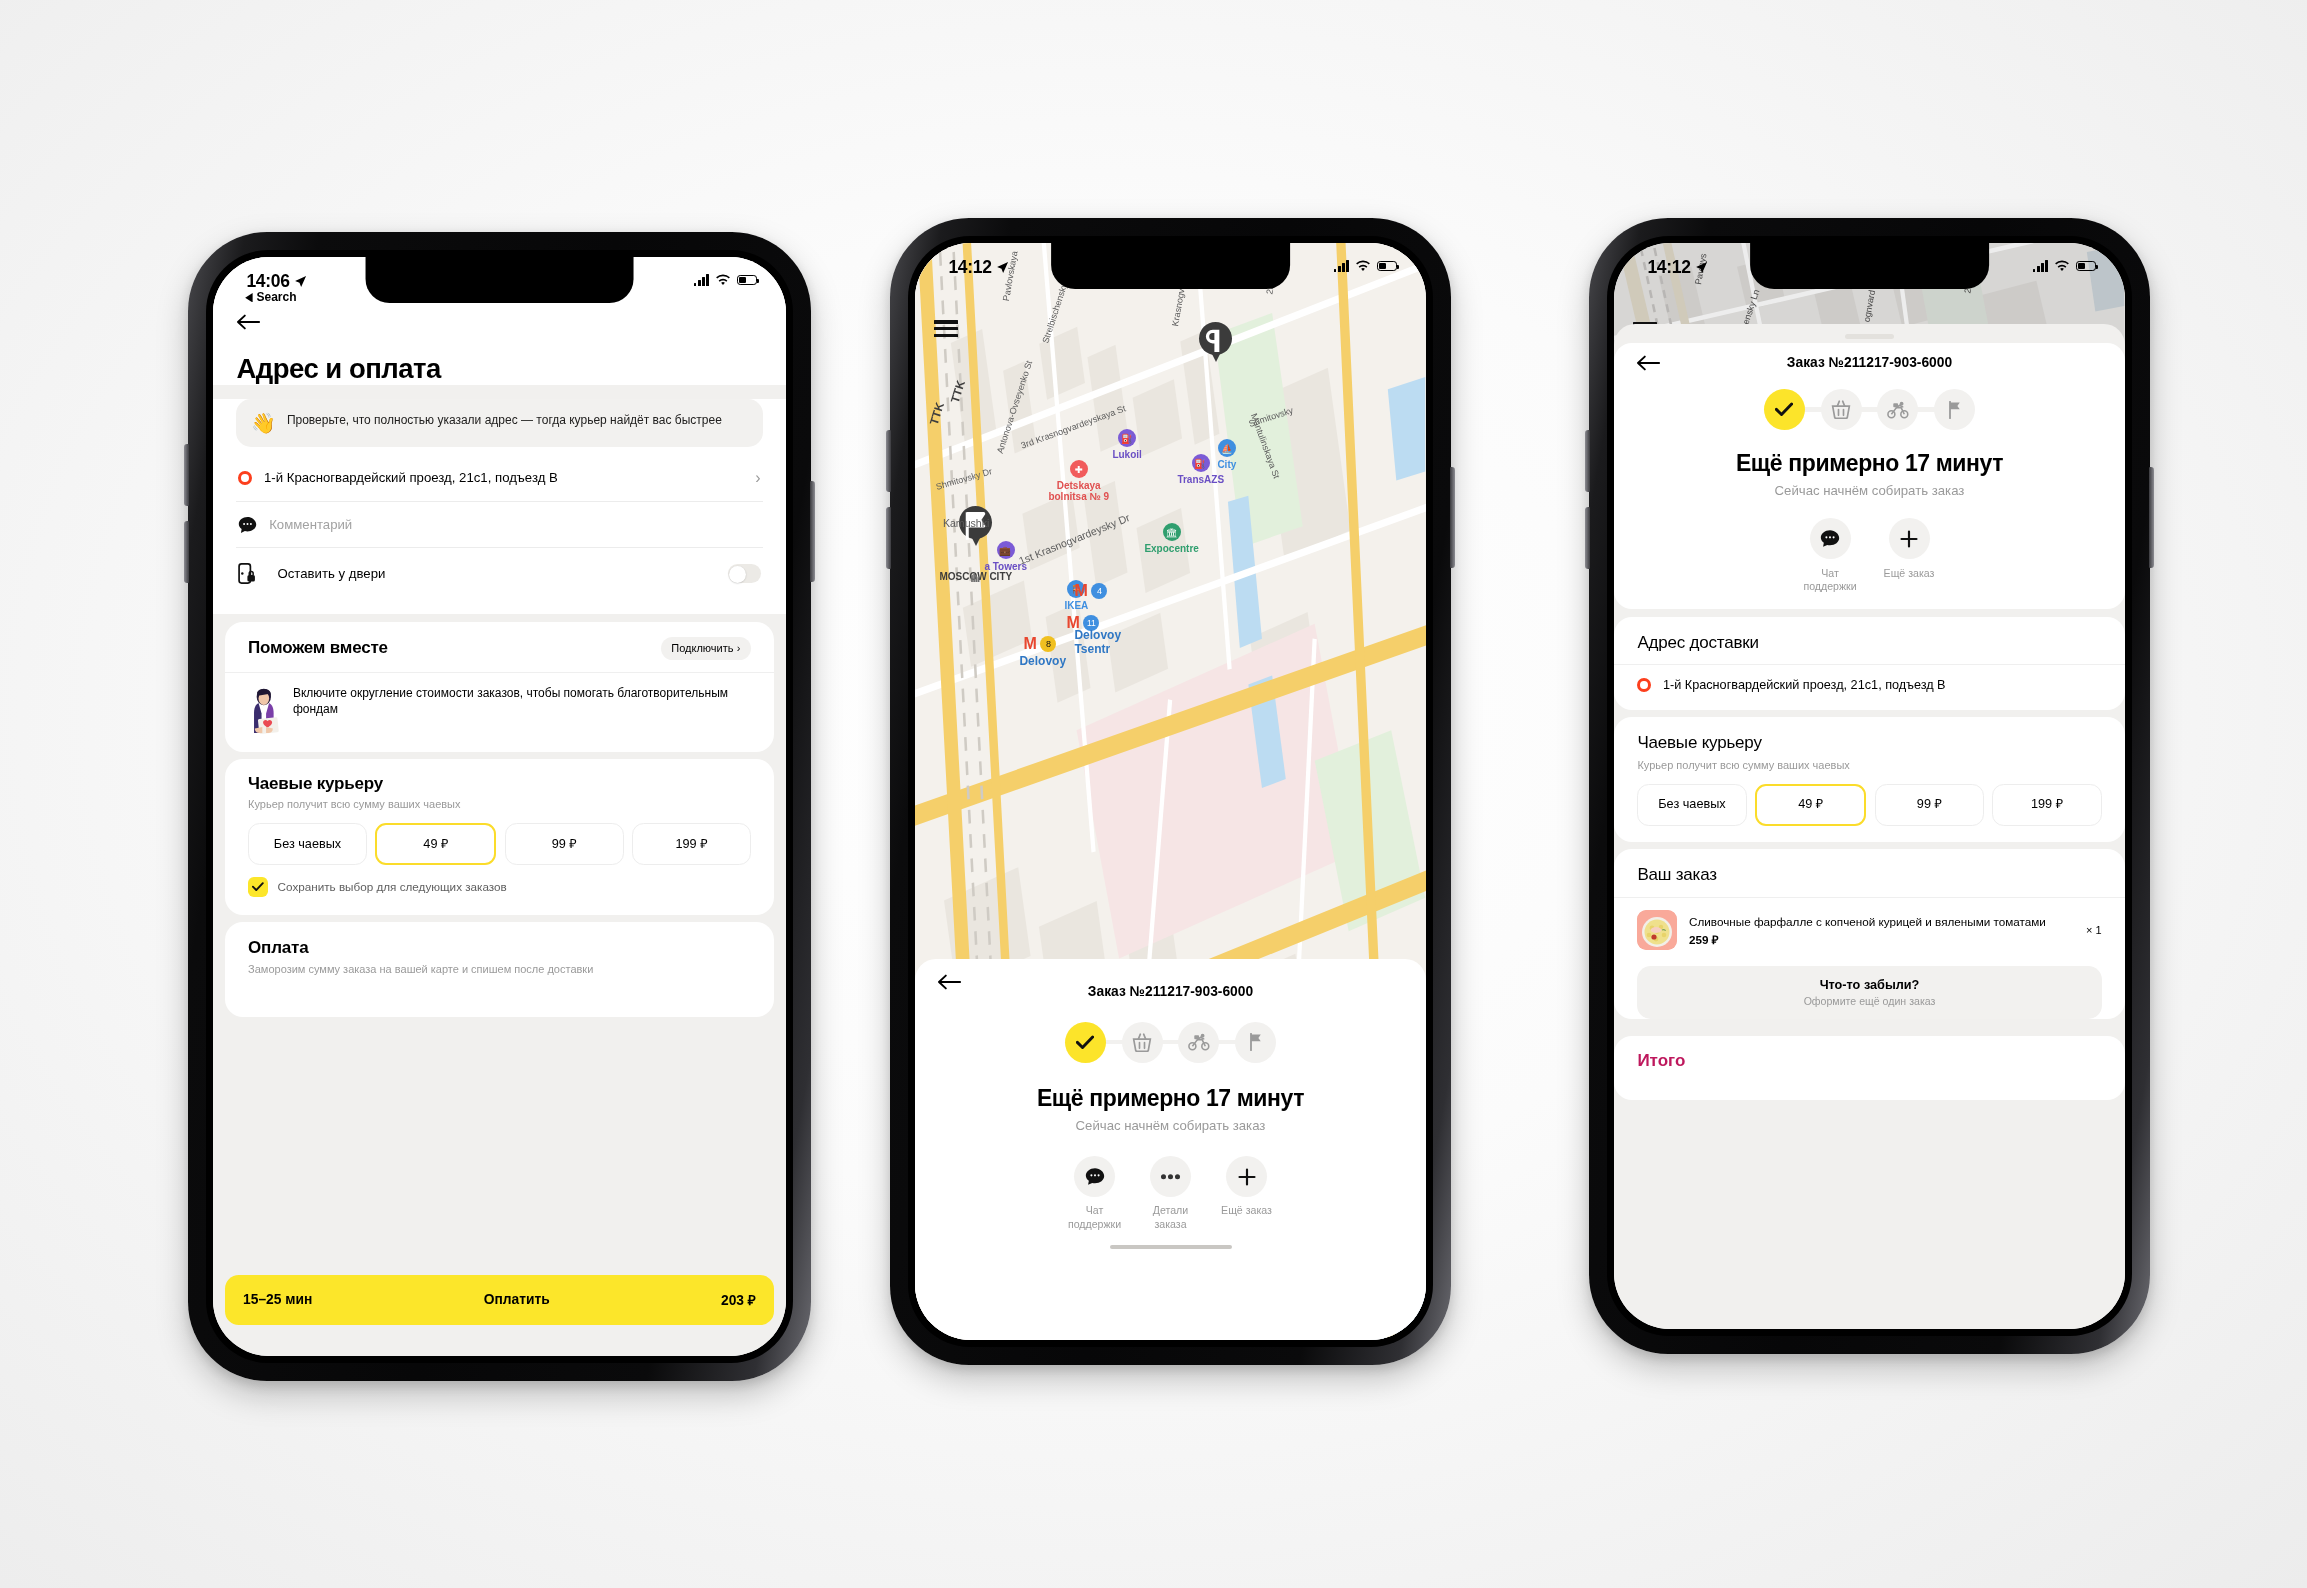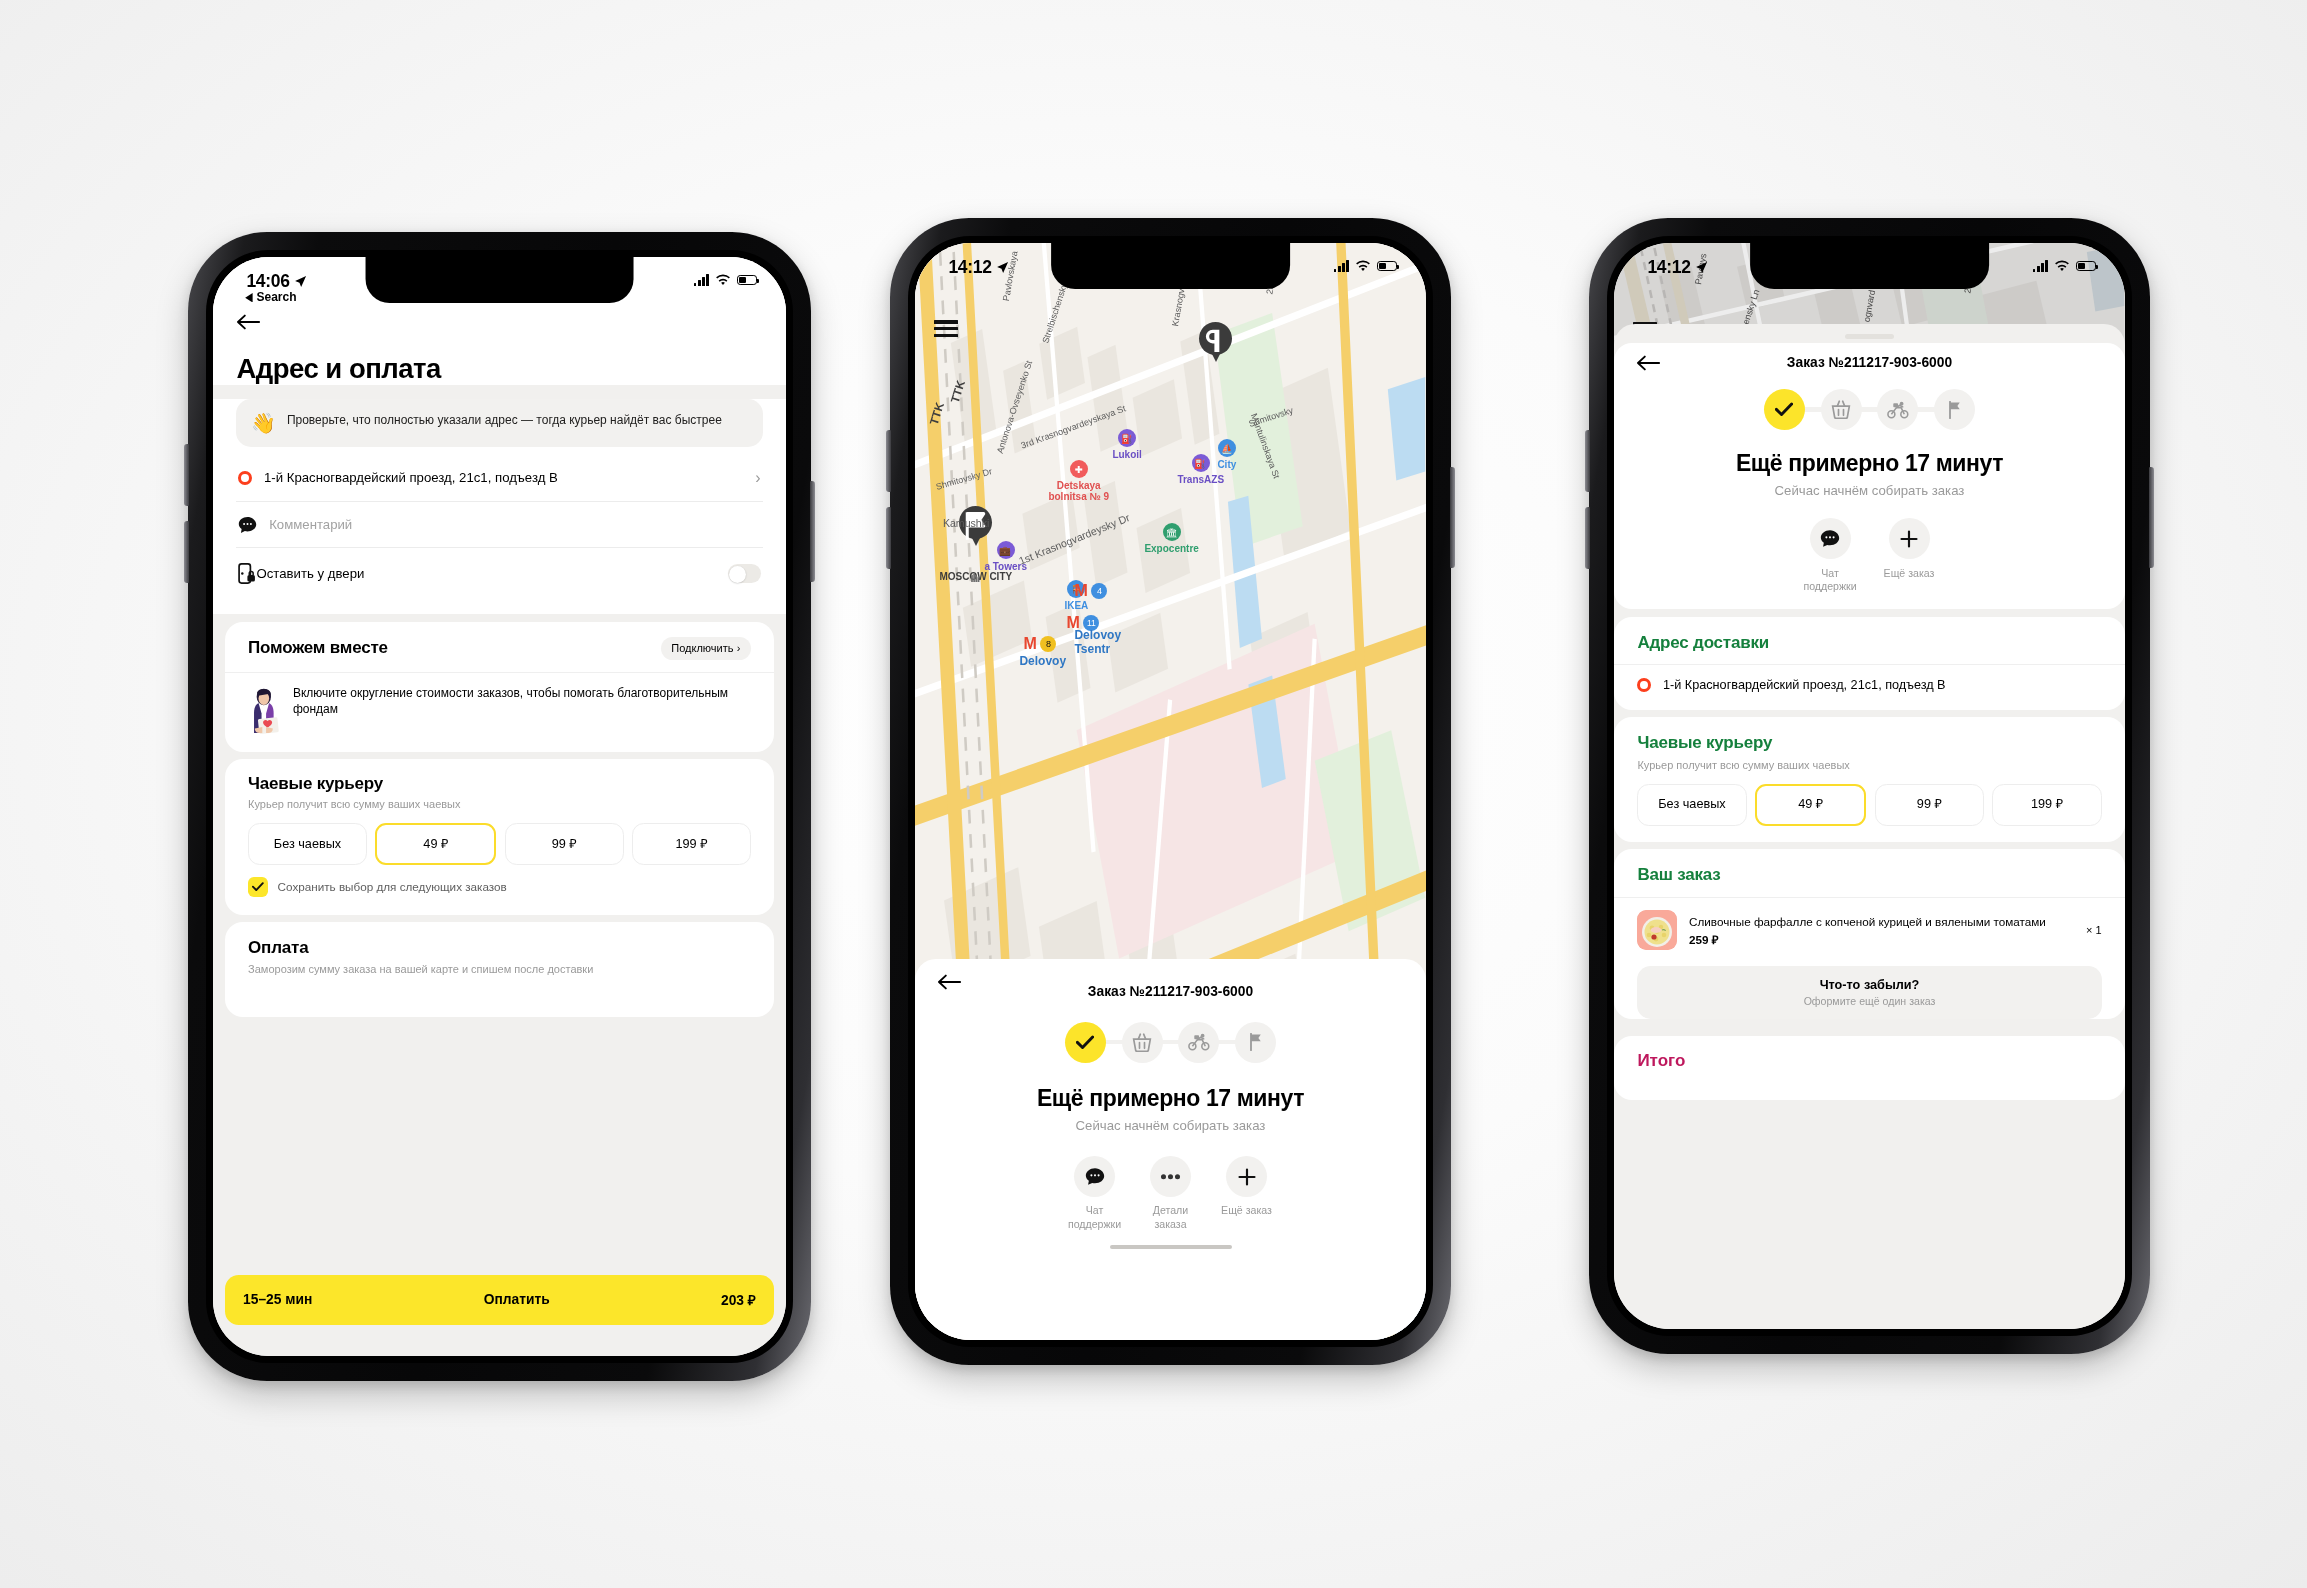--- a/index.html
+++ b/index.html
@@ -102,21 +102,21 @@
     padding:13.8px 15px; margin-bottom: 11.7px;
   }
   .tip-banner .em { font-size:20px; line-height:1; flex:0 0 auto; }
   .tip-banner .txt { font-size:12px; line-height:1.32; color:#21201f; }
   .addr-row { display:flex; align-items:center; gap:11.7px; padding: 10.6px 2.1px 13.8px 2.1px; border-bottom:1.1px solid #ececec;}
   .addr-pin { flex:0 0 auto; width:13.8px; height:13.8px; border:3.2px solid #fc3f1d; border-radius:50%; }
   .addr-txt { flex:1; font-size:13.2px; line-height:1.32; color:#000; }
   .chev { color:#9a9a9a; font-size:16px; font-weight:400; }
   .comment-row { display:flex; align-items:center; gap:11.7px; padding: 13.8px 2.1px 13.8px 2.1px; border-bottom:1.1px solid #ececec;}
   .comment-row .ph { font-size:13.2px; color:#a2a2a2; }
-  .door-row { display:flex; align-items:center; gap:0; padding: 15px 2.1px 16px 2.1px;}
+  .door-row { display:flex; align-items:center; gap:21px; padding: 15px 2.1px 16px 2.1px;}
   .door-row .lbl { flex:1; font-size:13.2px; color:#000; }
   .toggle { width:33px; height:19px; border-radius:10.6px; background:#eceae6; position:relative; }
   .toggle i { position:absolute; top:1.1px; left:1.1px; width:17px; height:17px; border-radius:50%; background:#fff; box-shadow:0 0.5px 1.6px rgba(0,0,0,.22); }
 
   .sec-head { display:flex; align-items:center; justify-content:space-between; padding: 15px 23px 11.7px 23px; }
   .sec-title { font-size:17px; font-weight:700; color:#000; letter-spacing:-0.2px;}
   .pill-btn { background:#f2f1ef; border-radius:11.7px; padding:5.8px 10.6px; font-size:11px; color:#000; display:flex; align-items:center; gap:3.2px;}
   .charity { display:flex; gap:11.7px; align-items:flex-start; padding: 11.7px 23px 16px 23px; border-top:1.1px solid #efefef;}
   .charity .txt { font-size:12px; line-height:1.35; color:#000; }
 
@@ -168,21 +168,21 @@
   .eta { text-align:center; font-size:23px; font-weight:700; letter-spacing:-0.4px; margin-top:22px; color:#000;}
   .eta-sub { text-align:center; font-size:13.2px; color:#9a9a9a; margin-top:6.4px;}
   .actions { display:flex; justify-content:center; gap:18px; margin-top:23px; }
   .act { width:58px; display:flex; flex-direction:column; align-items:center; gap:7.4px;}
   .act .circ { width:41px; height:41px; border-radius:50%; background:#f2f1ef; display:flex; align-items:center; justify-content:center;}
   .act .lbl { font-size:10.6px; color:#9a9a9a; text-align:center; line-height:1.25;}
   .homebar { width:122px; height:4.8px; border-radius:2.6px; background:#c9c7c3; margin: 13.8px auto 9.5px auto;}
 
   
   .p3-card { background:#fff; border-radius:18px; margin-bottom:7.4px; }
-  .p3-h { font-size:17px; font-weight:700; color:#15803d; padding: 16px 23px 0 23px; letter-spacing:-0.2px;}
+  .p3-h { font-size:17px; font-weight:400; color:#000000; padding: 16px 23px 0 23px; letter-spacing:-0.2px;}
   .p3-addr { display:flex; align-items:center; gap:11.7px; padding: 12.7px 23px 18px 23px; border-top:1.1px solid #efefef; margin-top:11.7px;}
   .p3-addr .t { font-size:12.7px; color:#000; }
   .order-item { display:flex; align-items:center; gap:11.7px; padding: 12.7px 23px 5.3px 23px; border-top:1.1px solid #efefef; margin-top:11.7px;}
   .thumb { width:40px; height:40px; border-radius:9.5px; background:#f9a99a; overflow:hidden; flex:0 0 auto; position:relative;}
   .order-item .nm { flex:1; font-size:11.7px; line-height:1.3; color:#000; }
   .order-item .pr { font-size:11.7px; font-weight:700; color:#000; margin-top:3.2px;}
   .order-item .qty { font-size:11px; color:#000; }
   .forgot { margin: 10.6px 23px 17px 23px; background:#f2f1ef; border-radius:13.8px; padding: 11.7px; text-align:center;}
   .forgot .a { font-size:12.7px; font-weight:700; color:#000; }
   .forgot .b { font-size:10.6px; color:#9a9a9a; margin-top:3.2px;}

